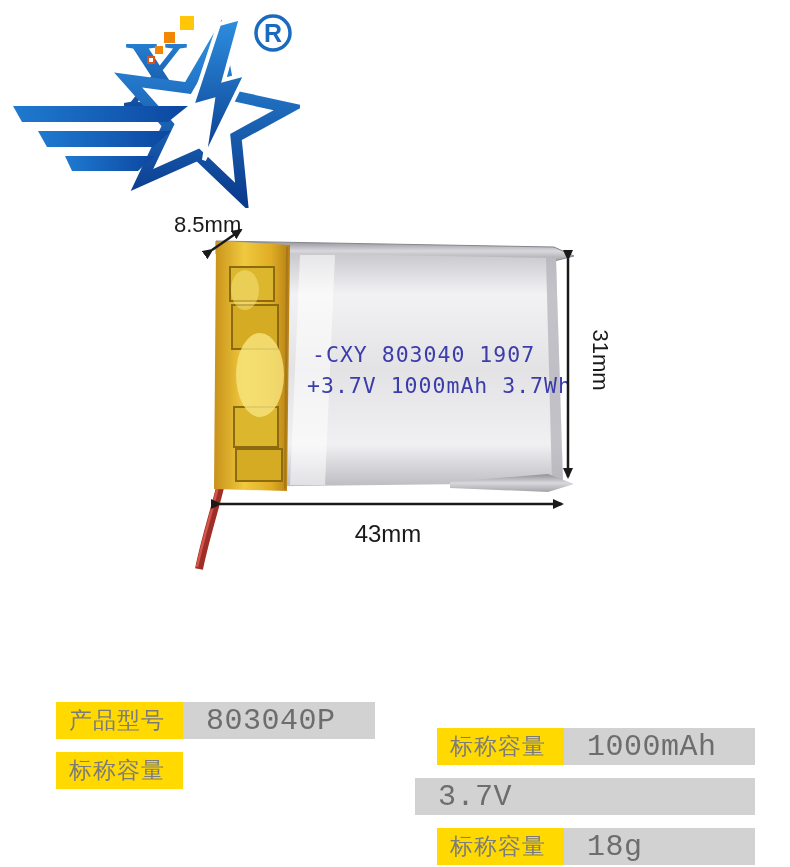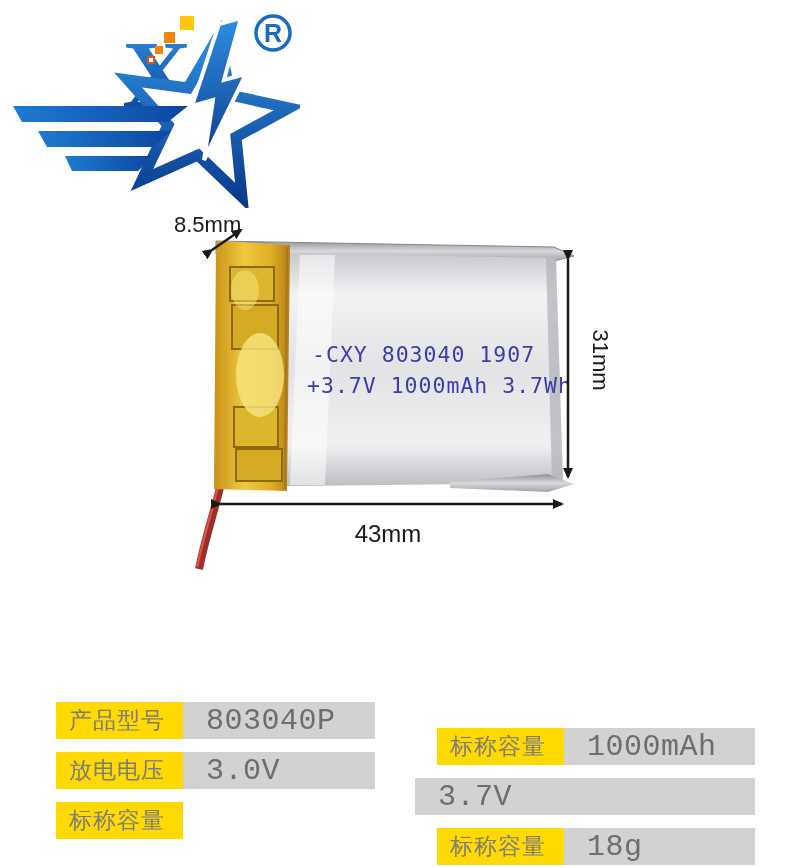--- a/index.html
+++ b/index.html
@@ -143,24 +143,20 @@
       </g>
     </svg>
   </div>
 
   <div class="spec-col left">
     <div class="spec-row">
       <div class="spec-label">产品型号</div>
       <div class="spec-value">803040P</div>
     </div>
     <div class="spec-row">
-      <div class="spec-label">放电电压</div>
-      <div class="spec-value">3.0V</div>
-    </div>
-    <div class="spec-row">
       <div class="spec-label">标称容量</div>
     </div>
   </div>
 
   <div class="spec-col right">
     <div class="spec-row">
       <div class="spec-label">标称容量</div>
       <div class="spec-value">1000mAh</div>
     </div>
     <div class="spec-row">

